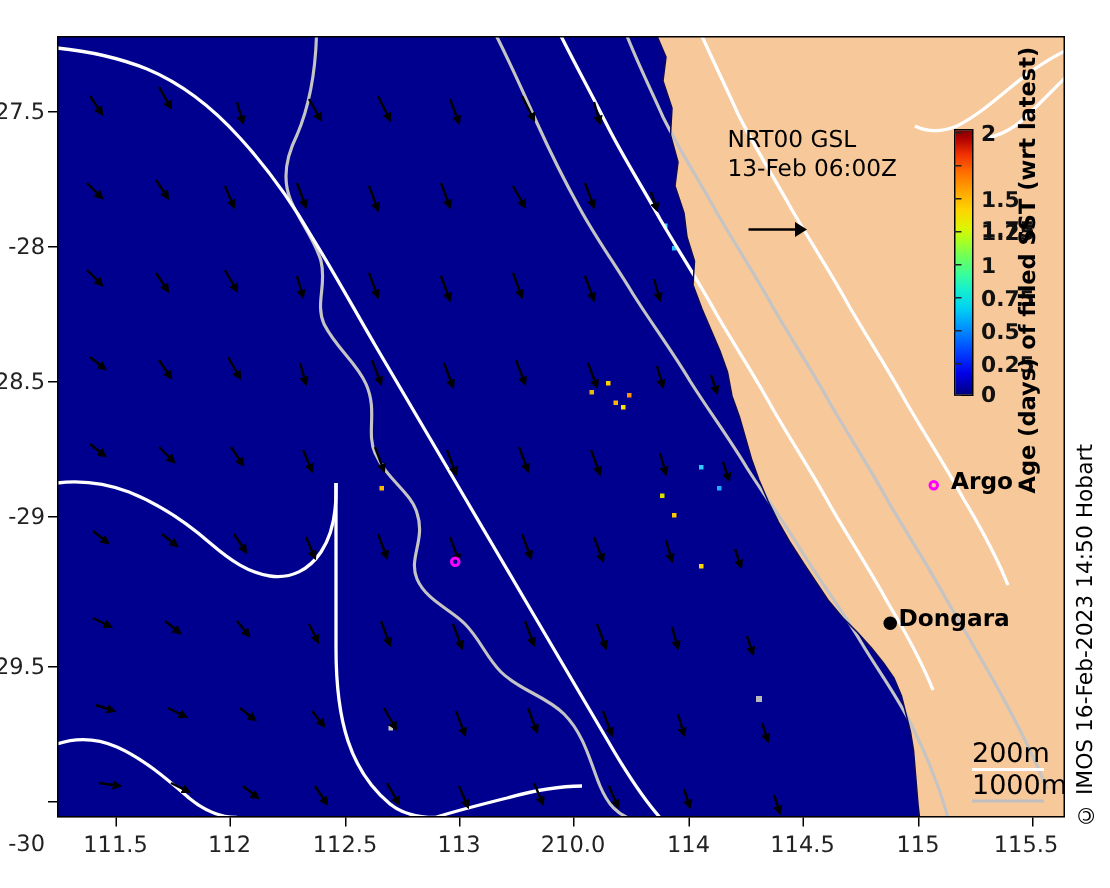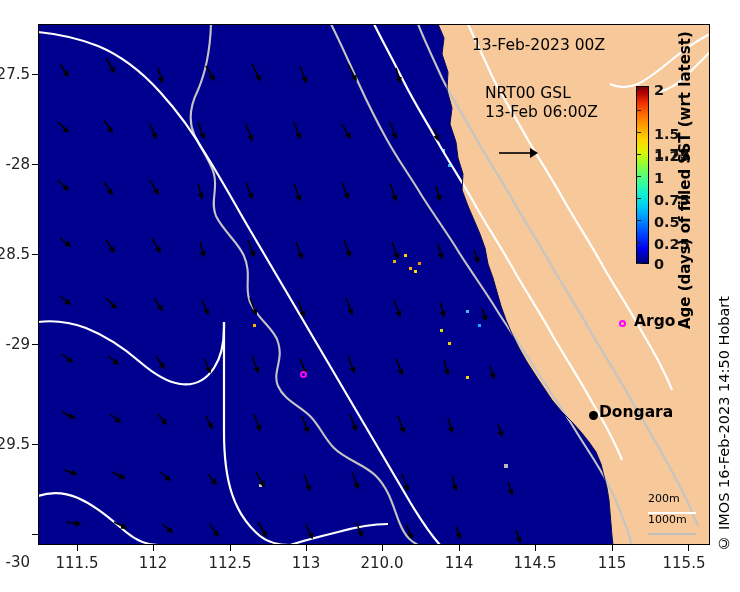--- a/index.html
+++ b/index.html
@@ -71,21 +71,21 @@
   }
 
   
   #credit{
     position:absolute;left:716px;top:296px;
     font-size:14.5px;color:#000;
     writing-mode:vertical-rl;transform:rotate(180deg);white-space:nowrap;
   }
 
   
-  .keylab{position:absolute;font-size:11px;color:#000;white-space:nowrap;}
+  .keylab{position:absolute;font-size:18px;color:#000;white-space:nowrap;}
   .keyline{position:absolute;height:2px;}
 
   
   #refarrow{position:absolute;}
 </style>
 </head>
 <body>
 
 <div id="root">
 
@@ -282,21 +282,20 @@
         <line x1="172" y1="500" x2="180" y2="512"></line>
         <line x1="220" y1="498" x2="228" y2="512"></line>
         <line x1="268" y1="500" x2="274" y2="514"></line>
         <line x1="318" y1="498" x2="324" y2="512"></line>
         <line x1="368" y1="500" x2="374" y2="514"></line>
         <line x1="418" y1="502" x2="422" y2="514"></line>
         <line x1="478" y1="506" x2="482" y2="518"></line>
       </g>
     </svg>
 
-    <div class="maptext" style="left:434px;top:12px;">13-Feb-2023 00Z</div>
 
     <div class="maptext" style="left:447px;top:60px;">NRT00 GSL</div>
     <div class="maptext" style="left:447px;top:79px;">13-Feb 06:00Z</div>
 
     <svg id="refarrow" style="left:460px;top:122px;" width="40" height="14" viewBox="0 0 40 14">
       <line x1="1" y1="7" x2="32" y2="7" stroke="#000" stroke-width="1.6"></line>
       <path d="M32,2 L40,7 L32,12 Z" fill="#000"></path>
     </svg>
 
     <div class="argo-mark" style="left:581px;top:296px;"></div>

